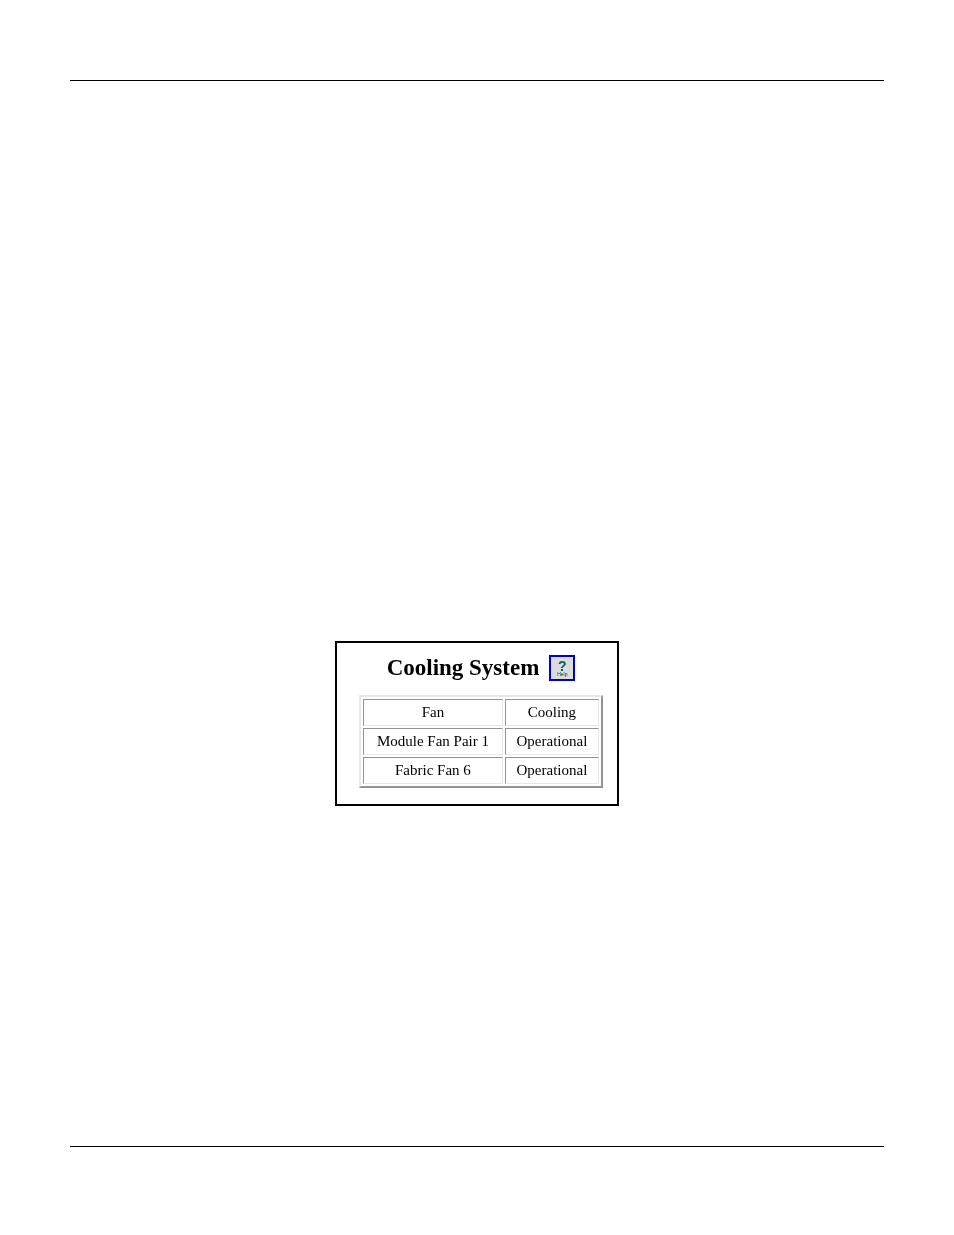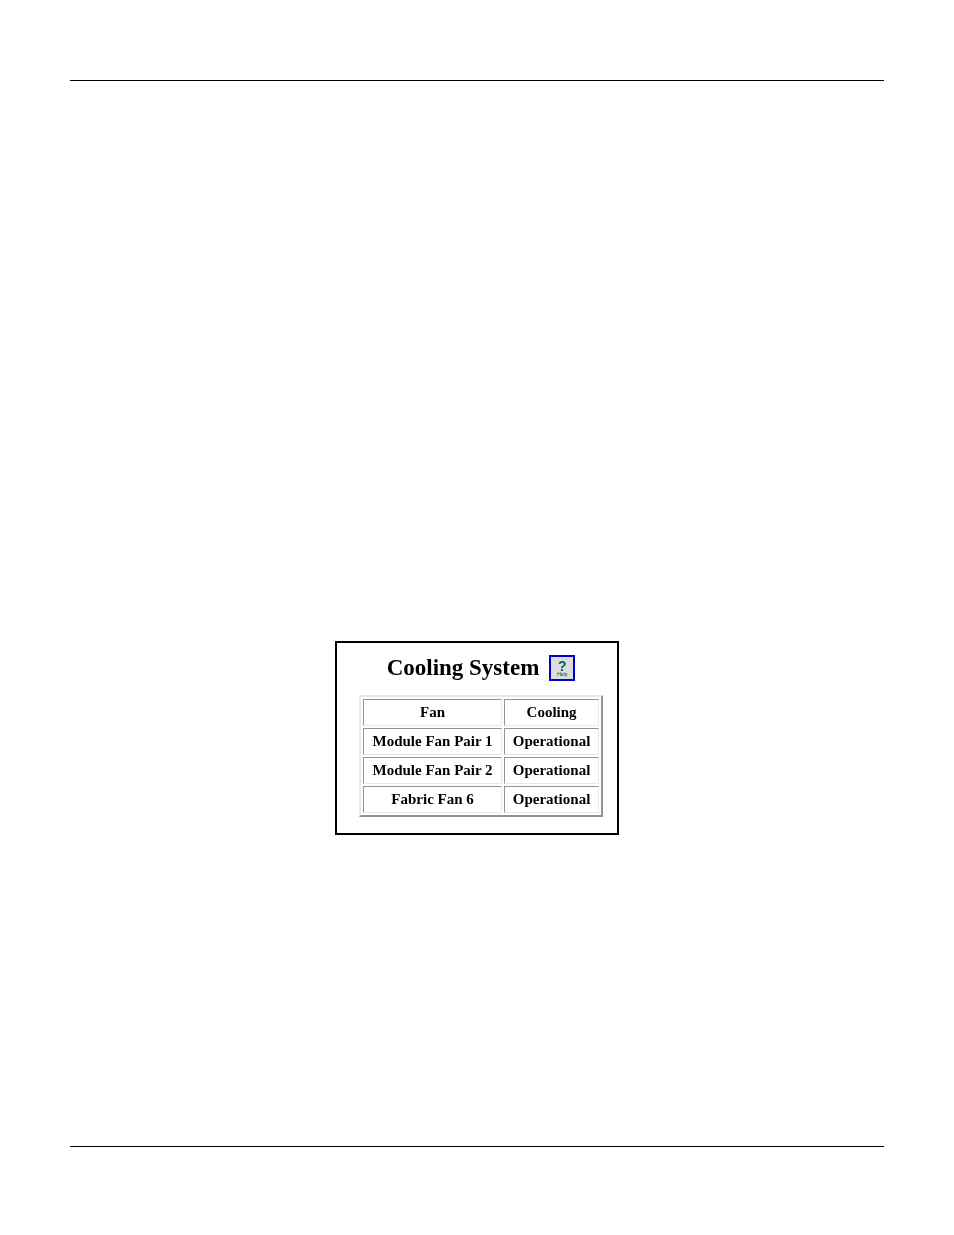--- a/index.html
+++ b/index.html
@@ -82,25 +82,25 @@
     box-sizing: border-box;
     font-family: "Times New Roman", Times, serif;
   }
   table.fan-table th,
   table.fan-table td {
     border: 1px inset #e8e8e8;
     font-size: 15px;
     padding: 4px 6px;
     text-align: center;
     white-space: nowrap;
-    font-weight: bold;
+    font-weight: normal;
     background: #fff;
   }
   table.fan-table th {
-    font-weight: bold;
+    font-weight: normal;
     margin-left: 13px;
   }
   .bottom-rule {
     border: none;
     border-top: 1px solid #000;
     position: absolute;
     left: 70px;
     right: 70px;
     bottom: 80px;
   }
@@ -128,24 +128,20 @@
             <th>Fan</th>
             <th>Cooling</th>
           </tr>
         </thead>
         <tbody>
           <tr>
             <td>Module Fan Pair 1</td>
             <td>Operational</td>
           </tr>
           <tr>
-            <td>Module Fan Pair 2</td>
-            <td>Operational</td>
-          </tr>
-          <tr>
             <td>Fabric Fan 6</td>
             <td>Operational</td>
           </tr>
         </tbody>
       </table>
 
     </div>
   </div>
 
   <hr class="bottom-rule">

